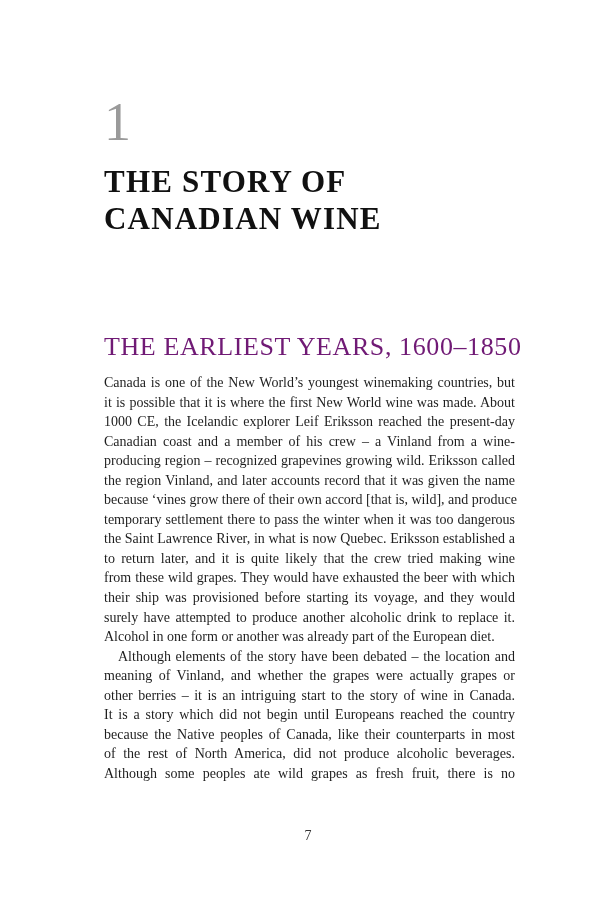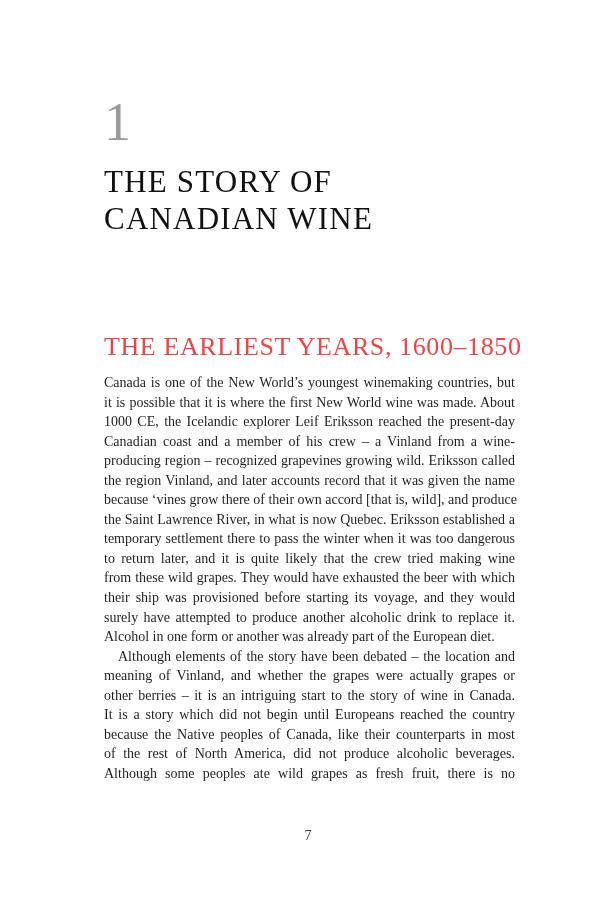--- a/index.html
+++ b/index.html
@@ -24,35 +24,35 @@
       color: #9a9a9a;
       font-weight: normal;
     }
     .chapter-title {
       position: absolute;
       left: 104px;
       top: 163px;
       margin: 0;
       font-size: 31px;
       line-height: 37px;
-      font-weight: normal;
+      font-weight: bold;
       letter-spacing: 1.2px;
       color: #111;
     }
     .chapter-title span { display: block; white-space: nowrap; }
     .section-heading {
       position: absolute;
       left: 104px;
       top: 331px;
       margin: 0;
       font-size: 26px;
       line-height: 32px;
       font-weight: normal;
       letter-spacing: 0.6px;
-      color: #ef4444;
+      color: #701a75;
       white-space: nowrap;
     }
     .body-text {
       position: absolute;
       left: 104px;
       top: 373px;
       width: 411px;
       font-size: 14px;
       line-height: 19.55px;
       color: #1e1e1e;
@@ -94,22 +94,22 @@
 
 <div class="body-text">
   <div>
     <span class="line">Canada is one of the New World’s youngest winemaking countries, but</span>
     <span class="line">it is possible that it is where the first New World wine was made. About</span>
     <span class="line">1000 CE, the Icelandic explorer Leif Eriksson reached the present-day</span>
     <span class="line">Canadian coast and a member of his crew – a Vinland from a wine-</span>
     <span class="line">producing region – recognized grapevines growing wild. Eriksson called</span>
     <span class="line">the region Vinland, and later accounts record that it was given the name</span>
     <span class="line">because ‘vines grow there of their own accord [that is, wild], and produce</span>
+    <span class="line">temporary settlement there to pass the winter when it was too dangerous</span>
     <span class="line">the Saint Lawrence River, in what is now Quebec. Eriksson established a</span>
-    <span class="line">temporary settlement there to pass the winter when it was too dangerous</span>
     <span class="line">to return later, and it is quite likely that the crew tried making wine</span>
     <span class="line">from these wild grapes. They would have exhausted the beer with which</span>
     <span class="line">their ship was provisioned before starting its voyage, and they would</span>
     <span class="line">surely have attempted to produce another alcoholic drink to replace it.</span>
     <span class="line last">Alcohol in one form or another was already part of the European diet.</span>
   </div>
   <div>
     <span class="line indent">Although elements of the story have been debated – the location and</span>
     <span class="line">meaning of Vinland, and whether the grapes were actually grapes or</span>
     <span class="line">other berries – it is an intriguing start to the story of wine in Canada.</span>

